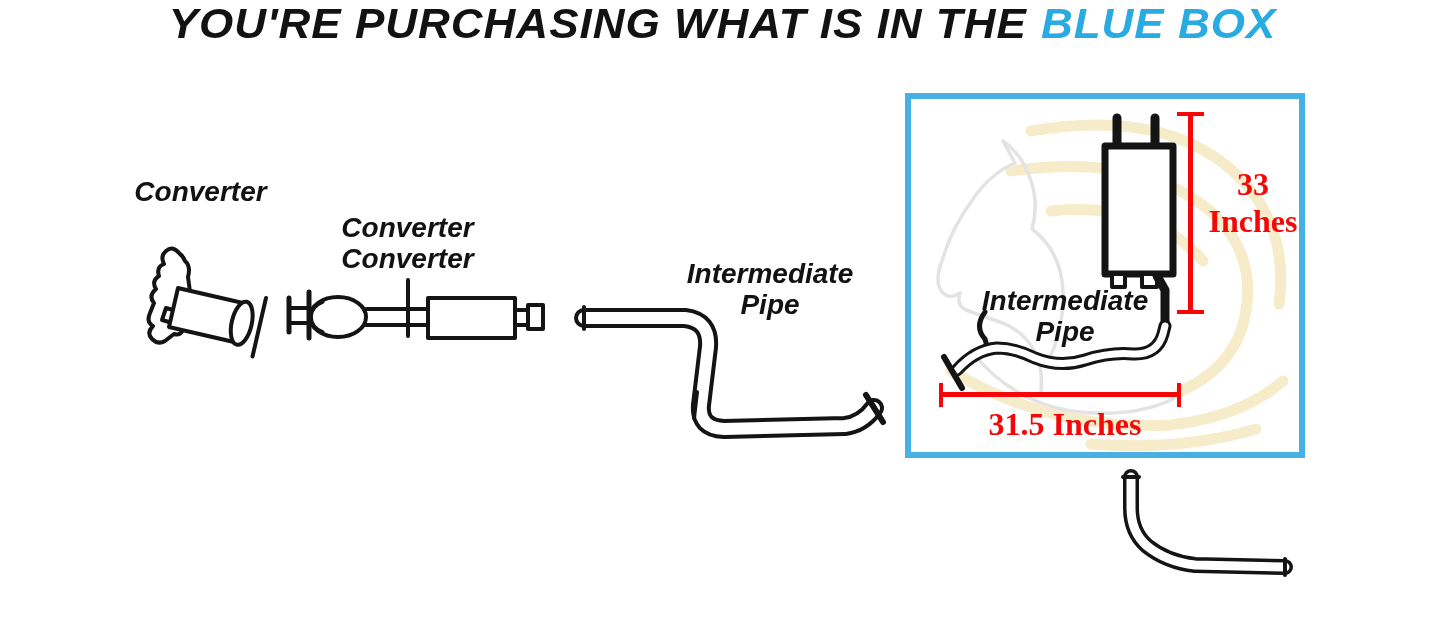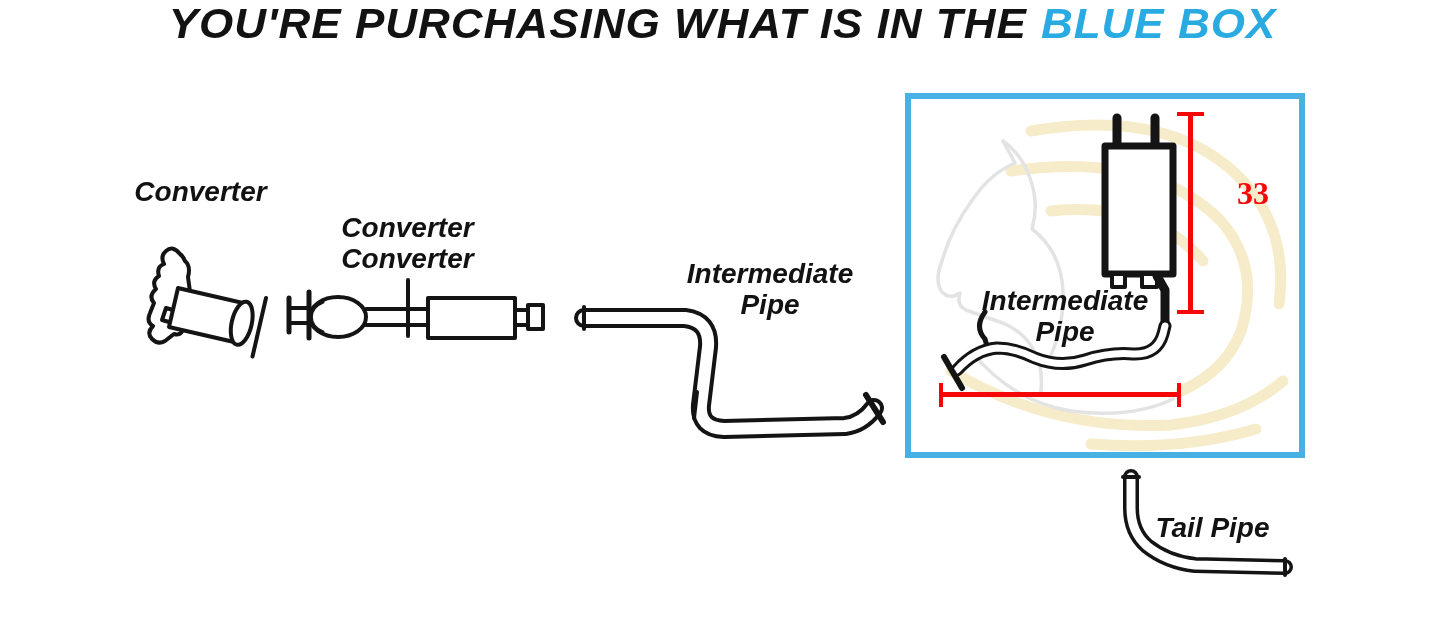--- a/index.html
+++ b/index.html
@@ -41,21 +41,20 @@
     position:absolute;left:905px;top:93px;width:400px;height:365px;
     border:6px solid var(--box_border);box-sizing:border-box;background:#fff;
   }
   .blue-box .watermark{position:absolute;left:0;top:0;width:388px;height:353px;overflow:hidden;}
   
   .red-line{position:absolute;background:var(--dimension_red);}
   .red-text{
     position:absolute;color:var(--dimension_red);text-align:center;
     font-family:"Liberation Serif",serif;font-weight:bold;font-size:32px;line-height:37px;
     white-space:nowrap;
-    margin-top:9px;
   }
   svg{position:absolute;overflow:visible;}
 </style>
 </head>
 <body>
 
 <div class="stage">
 
   <div class="title">
     <span class="t-black">YOU'RE PURCHASING WHAT IS IN THE</span>
@@ -160,32 +159,33 @@
       <path d="M22,62 Q40,42 62,40 Q80,40 100,50 Q125,60 150,52 Q175,44 198,46 Q222,47 228,26 L230,18" stroke="#ffffff" stroke-width="7"></path>
       <line x1="9" y1="49" x2="27" y2="80" stroke="#141414" stroke-width="6"></line>
     </g>
   </svg>
 
   <div class="red-line" style="left:1188px;top:114px;width:5px;height:198px;"></div>
   <div class="red-line" style="left:1177px;top:112px;width:27px;height:4px;"></div>
   <div class="red-line" style="left:1177px;top:310px;width:27px;height:4px;"></div>
   <div class="red-text" style="left:1198px;top:166px;width:110px;">
     <div>33</div>
+    <div>Inches</div>
   </div>
 
   <div class="red-line" style="left:941px;top:392px;width:239px;height:5px;"></div>
   <div class="red-line" style="left:939px;top:383px;width:4px;height:24px;"></div>
   <div class="red-line" style="left:1177px;top:383px;width:4px;height:24px;"></div>
+  <div class="red-text" style="left:960px;top:406px;width:210px;">
+    <div>31.5 Inches</div>
+  </div>
 
   <svg style="left:1115px;top:470px;" width="185" height="120" viewBox="0 0 185 120">
     <g fill="none" stroke-linecap="round" stroke-linejoin="round">
       <path d="M16,7 L16,38 Q16,62 32,76 Q52,92 80,95 L170,97" stroke="#141414" stroke-width="16"></path>
       <path d="M16,7 L16,38 Q16,62 32,76 Q52,92 80,95 L170,97" stroke="#ffffff" stroke-width="9"></path>
       <line x1="8" y1="7" x2="24" y2="7" stroke="#141414" stroke-width="4"></line>
       <line x1="170" y1="89" x2="170" y2="105" stroke="#141414" stroke-width="4"></line>
     </g>
   </svg>
 
-  <div class="lbl" style="left:1140px;top:512px;width:145px;">
-    <div>Tail Pipe</div>
-  </div>
 
 </div>
 
 </body></html>

